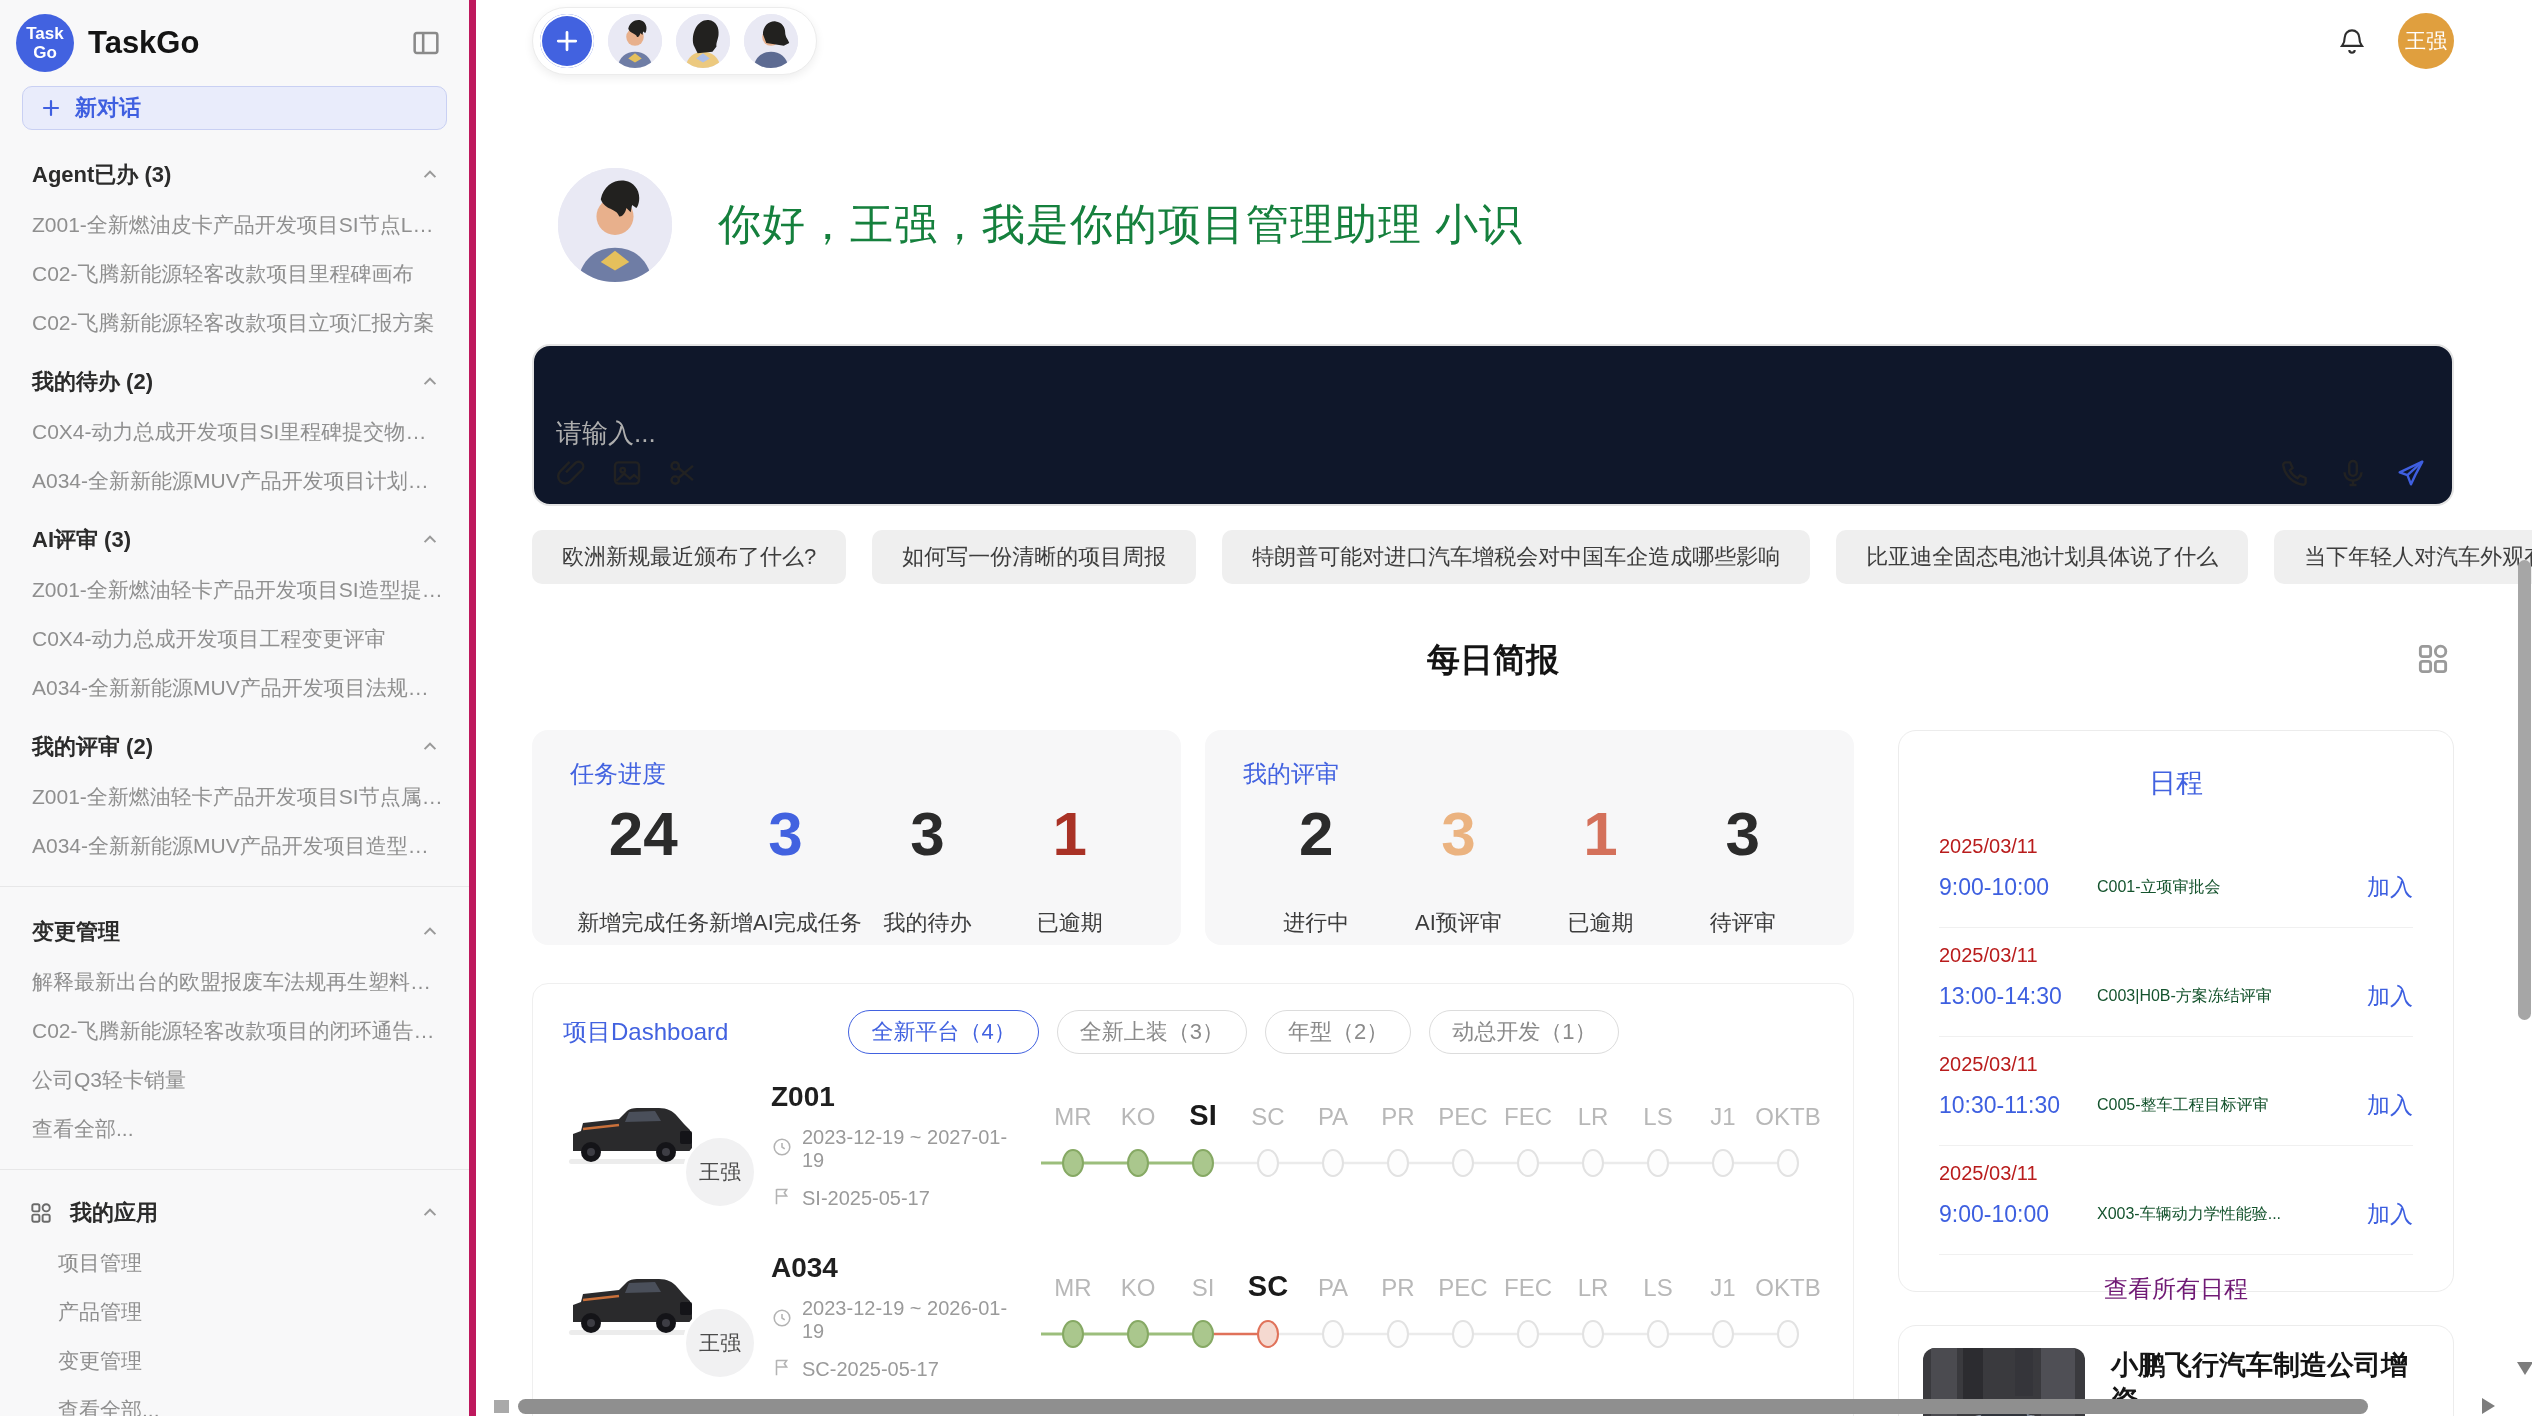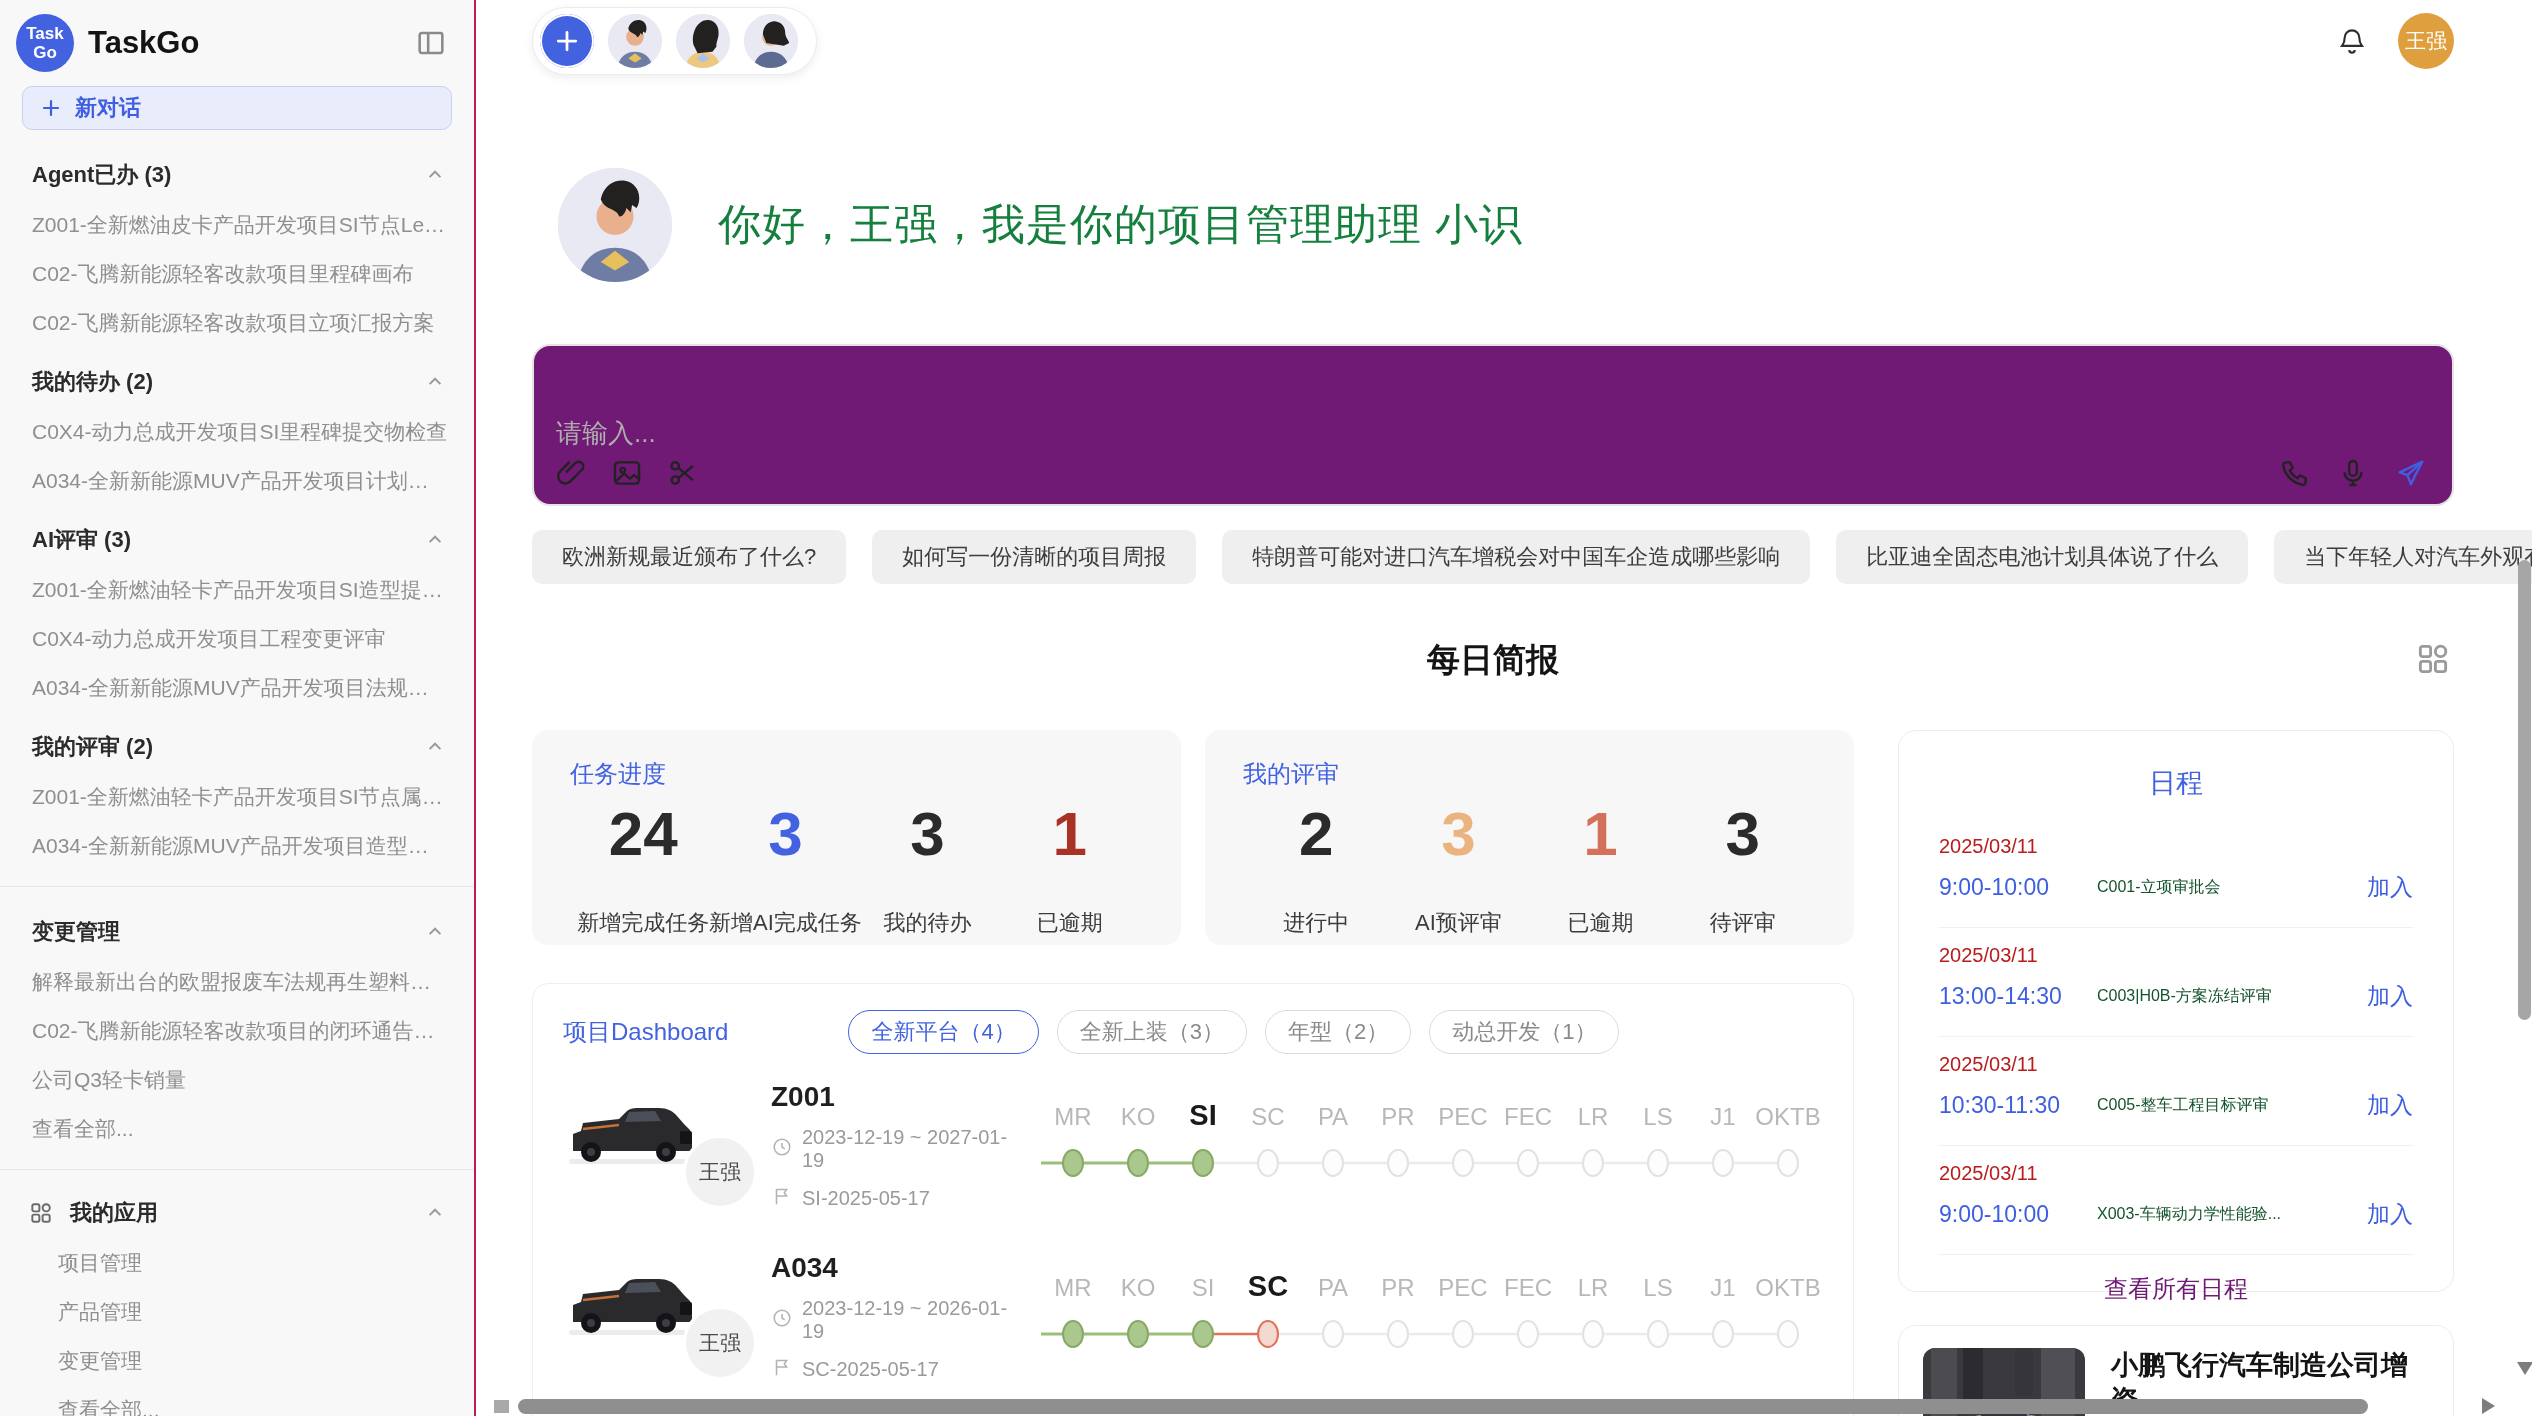--- a/index.html
+++ b/index.html
@@ -1,20 +1,20 @@
 <!DOCTYPE html>
 <html><head>
 <meta charset="utf-8">
 <style>
   html,body{margin:0;padding:0;}
   body{width:2532px;height:1416px;position:relative;overflow:hidden;background:#fff;
        font-family:"Liberation Sans","DejaVu Sans",sans-serif;color:#262626;}
   
   .sidebar{position:absolute;left:0;top:0;width:476px;height:1416px;background:#f8f8f9;
-           border-right:2px solid #be185d;box-sizing:border-box;overflow:hidden;}
+           border-right:7px solid #be185d;box-sizing:border-box;overflow:hidden;}
   .sb-top{display:flex;align-items:center;padding:14px 26px 6px 16px;}
   .logo{width:58px;height:58px;border-radius:50%;background:#4262e0;color:#fff;display:flex;
         flex-direction:column;align-items:center;justify-content:center;font-size:17px;line-height:19px;font-weight:600;flex:none;}
   .app-title{font-size:31px;font-weight:700;color:#141414;margin-left:14px;flex:1;}
   .icon-btn{width:34px;height:34px;cursor:pointer;}
   .icon-btn svg{width:100%;height:100%;}
   .new-chat{margin:8px 22px 16px 22px;height:42px;border:1px solid #c9d0f3;background:#e9ecfb;border-radius:10px;
             display:flex;align-items:center;padding-left:16px;gap:12px;color:#3f5fe0;font-size:22px;font-weight:600;cursor:pointer;}
   .new-chat svg{width:24px;height:24px;}
   .sb-header{display:flex;align-items:center;justify-content:space-between;margin:30px 26px 0 32px;
@@ -37,21 +37,21 @@
   .avatar svg{width:100%;height:100%;display:block;}
   .top-right{display:flex;align-items:center;gap:30px;}
   .bell{width:32px;height:32px;cursor:pointer;}
   .bell svg{width:100%;height:100%;}
   .user-badge{width:56px;height:56px;border-radius:50%;background:#e09f3e;color:#fff;font-size:21px;
               display:flex;align-items:center;justify-content:center;cursor:pointer;}
   .greeting{display:flex;align-items:center;gap:46px;margin-top:90px;padding-left:26px;}
   .assistant-avatar{width:114px;height:114px;border-radius:50%;overflow:hidden;background:#e9e9f4;flex:none;}
   .assistant-avatar svg{width:100%;height:100%;display:block;}
   .greeting-text{font-size:43px;font-weight:400;color:#15803d;letter-spacing:1px;}
-  .input-box{margin-top:62px;height:162px;border:2px solid #e4e4e4;border-radius:18px;position:relative;box-sizing:border-box;background:#701a75;}
+  .input-box{margin-top:62px;height:162px;border:2px solid #e4e4e4;border-radius:18px;position:relative;box-sizing:border-box;background:#0f172a;}
   .placeholder{position:absolute;left:22px;top:70px;font-size:26px;color:#aeaeae;}
   .in-icons-l{position:absolute;left:20px;bottom:14px;display:flex;gap:22px;align-items:center;}
   .in-icons-r{position:absolute;right:24px;bottom:14px;display:flex;gap:24px;align-items:center;}
   .in-ic{width:34px;height:34px;cursor:pointer;}
   .in-ic svg{width:100%;height:100%;}
   .chips{display:flex;gap:26px;margin-top:24px;}
   .chip{background:#efefef;border-radius:10px;height:54px;display:flex;align-items:center;padding:0 30px;
         font-size:22px;color:#3d3d3d;white-space:nowrap;cursor:pointer;}
   .daily-header{position:relative;margin-top:54px;text-align:center;height:44px;}
   .daily-title{font-size:33px;font-weight:700;color:#141414;}

